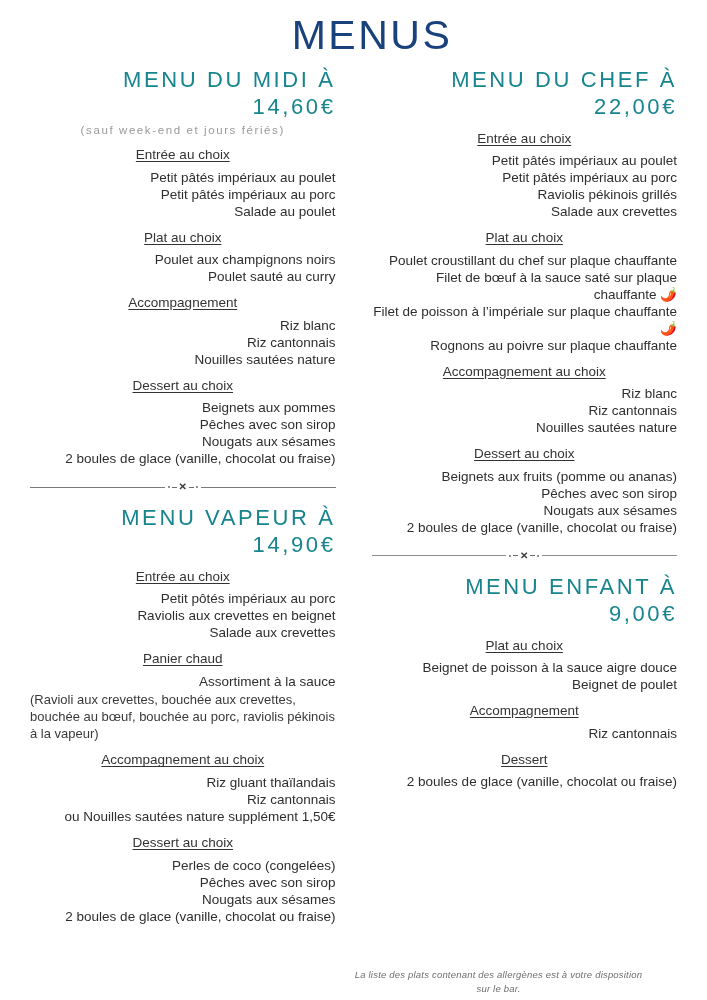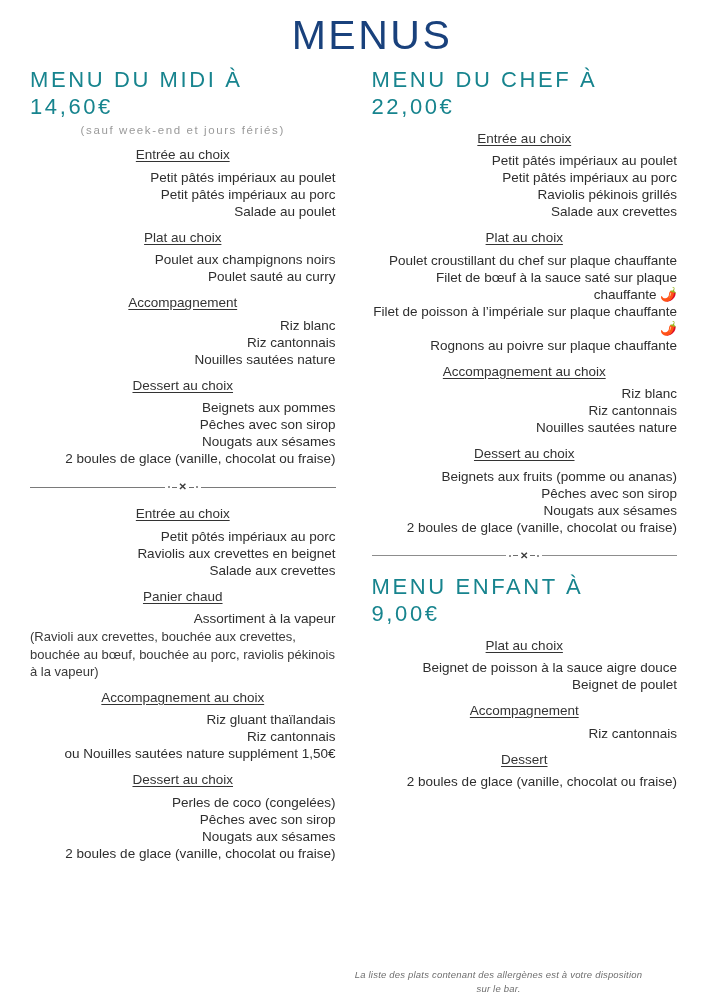--- a/index.html
+++ b/index.html
@@ -48,21 +48,21 @@
     width: 50%;
     padding: 0 14px;
   }
   .col-left  { padding-left: 16px; padding-right: 18px; }
   .col-right { padding-left: 18px; padding-right: 16px; }
 
   
   .menu-block { margin-bottom: 2px; }
 
   .menu-heading {
-    text-align: left;
+    text-align: right;
     color: #17848e;
     font-size: 22px;
     font-weight: 400;
     letter-spacing: 2.6px;
     line-height: 1.22;
     margin: 0 0 2px 0;
     white-space: pre-line;
   }
 
   .menu-subnote {
@@ -215,31 +215,33 @@
           <span class="dot"></span>
           <span class="tick"></span>
           <span class="xmark">✕</span>
           <span class="tick"></span>
           <span class="dot"></span>
         </span>
         <span class="rule"></span>
       </div>
 
       <div class="menu-block">
+        <div class="menu-heading">MENU VAPEUR À
+14,90€</div>
 
         <div class="section">
           <div class="section-label">Entrée au choix</div>
           <p class="item">Petit pôtés impériaux au porc</p>
           <p class="item">Raviolis aux crevettes en beignet</p>
           <p class="item">Salade aux crevettes</p>
         </div>
 
         <div class="section">
           <div class="section-label">Panier chaud</div>
-          <p class="item">Assortiment à la vapeur</p>
+          <p class="item">Assortiment à la sauce</p>
           <p class="item-small">(Ravioli aux crevettes, bouchée aux crevettes, bouchée au bœuf, bouchée au porc, raviolis pékinois à la vapeur)</p>
         </div>
 
         <div class="section">
           <div class="section-label">Accompagnement au choix</div>
           <p class="item">Riz gluant thaïlandais</p>
           <p class="item">Riz cantonnais</p>
           <p class="item">ou Nouilles sautées nature supplément 1,50€</p>
         </div>
 

